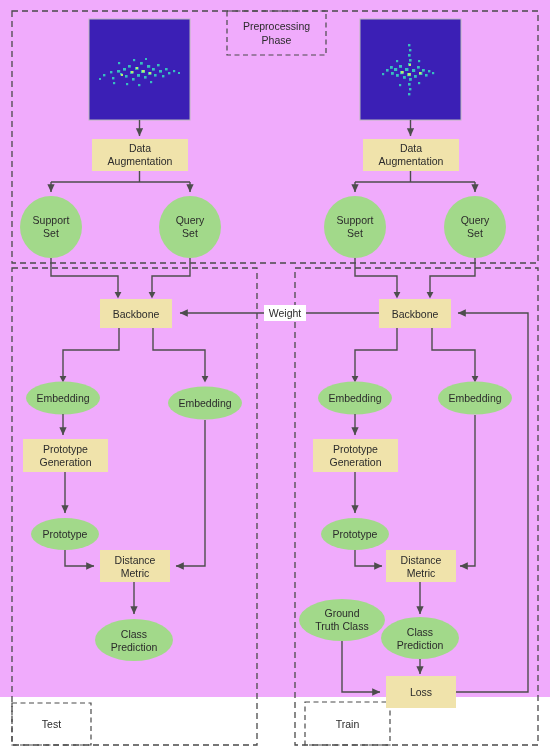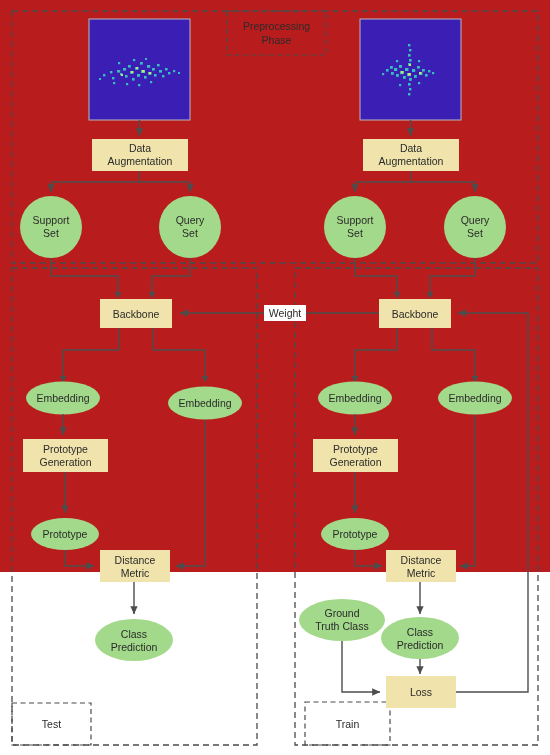--- a/index.html
+++ b/index.html
@@ -1,18 +1,18 @@
 <!DOCTYPE html>
 <html><head>
 <meta charset="utf-8">
 <style>
   html,body{margin:0;padding:0;background:#ffffff;}
   body{width:550px;height:755px;overflow:hidden;
        font-family:"Liberation Sans","DejaVu Sans",sans-serif;}
-  #stage{position:relative;width:550px;height:572px;background:#b91c1c;}
+  #stage{position:relative;width:550px;height:697px;background:#f0abfc;}
   svg{position:absolute;left:0;top:0;width:550px;height:755px;}
   text{font-family:"Liberation Sans","DejaVu Sans",sans-serif;fill:#2b2b2b;}
   .lbl{font-size:10.5px;}
   .node-box{fill:#f0e3ab;stroke:none;}
   .node-ell{fill:#a2d98a;stroke:none;}
   .edge{stroke:#4d4d4d;stroke-width:1.4;fill:none;}
   .group-dash{fill:none;stroke:#4a4a4a;stroke-width:1.3;stroke-dasharray:6 4;}
   .tag-dash{fill:none;stroke:#4a4a4a;stroke-width:1.2;stroke-dasharray:5 3.5;}
   .img-frame{stroke:#b9b9b9;stroke-width:1;}
 </style>

